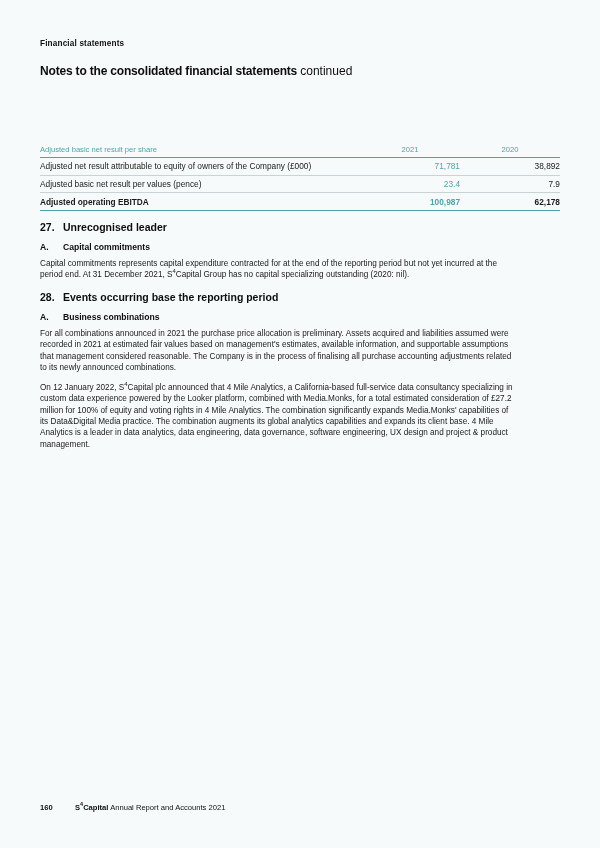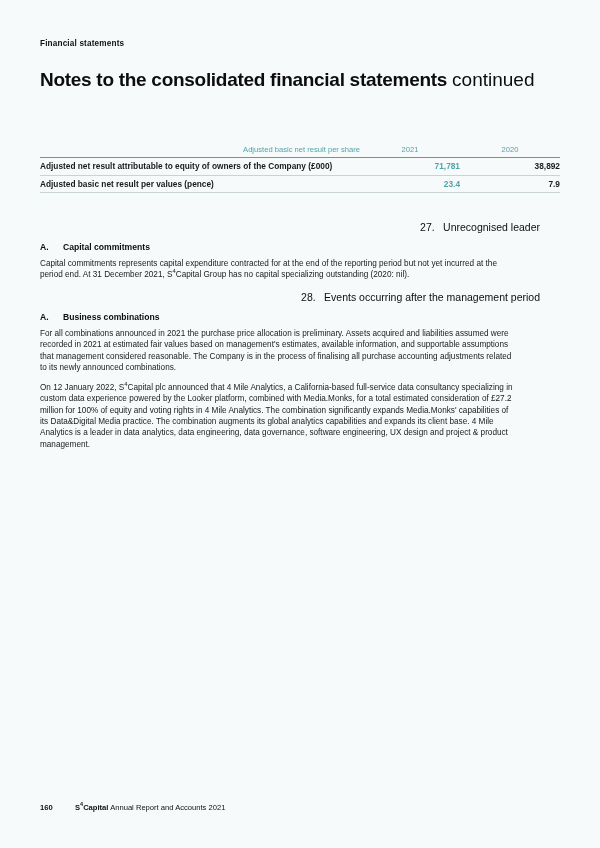--- a/index.html
+++ b/index.html
@@ -29,21 +29,21 @@
     left: 40px;
     font-size: 8.2px;
     font-weight: bold;
     letter-spacing: 0.02em;
     color: #111;
   }
   .page-title {
     position: absolute;
     top: 56px;
     left: 40px;
-    font-size: 19px;
+    font-size: 12px;
     font-weight: bold;
     letter-spacing: -0.015em;
     color: #0d0d0d;
     white-space: nowrap;
   }
   .page-title .cont {
     font-weight: normal;
     letter-spacing: 0;
   }
 
@@ -58,31 +58,30 @@
   }
   .fin-table th,
   .fin-table td {
     padding: 3.4px 0 3.2px 0;
     vertical-align: bottom;
   }
   .fin-table thead th {
     font-weight: normal;
     color: #4fa3a8;
     font-size: 7.6px;
-    text-align: right;
+    text-align: left;
     border-bottom: 1.1px solid #4fa3a8;
     padding-bottom: 2.6px;
   }
   .fin-table thead th.num {
     text-align: center;
   }
   .fin-table tbody td {
     border-bottom: 0.7px solid #c9d2d4;
     color: #1a1a1a;
-    font-weight: bold;
   }
   .fin-table tbody tr.total td {
     border-bottom: 1.1px solid #4fa3a8;
   }
   .fin-table td.num {
     text-align: right;
     white-space: nowrap;
   }
   .fin-table td.teal {
     color: #4fa3a8;
@@ -98,25 +97,24 @@
   .section {
     position: absolute;
     left: 40px;
     width: 500px;
   }
   .sec-27 { top: 221px; }
   .sec-28 { top: 291px; }
 
   .sec-heading {
     font-size: 10.5px;
-    font-weight: normal;
+    font-weight: bold;
     color: #0d0d0d;
     margin: 0 0 9px 0;
     display: flex;
-    justify-content: flex-end;
   }
   .sec-heading .num {
     width: 23px;
     flex: 0 0 23px;
   }
   .sub-heading {
     font-size: 8.6px;
     font-weight: bold;
     color: #0d0d0d;
     margin: 0 0 6px 0;
@@ -190,39 +188,44 @@
       <tr>
         <td>Adjusted net result attributable to equity of owners of the Company (£000)</td>
         <td class="num teal">71,781</td>
         <td class="num">38,892</td>
       </tr>
       <tr>
         <td>Adjusted basic net result per values (pence)</td>
         <td class="num teal">23.4</td>
         <td class="num">7.9</td>
       </tr>
+      <tr class="bold total">
+        <td>Adjusted operating EBITDA</td>
+        <td class="num teal">100,987</td>
+        <td class="num">62,178</td>
+      </tr>
     </tbody>
   </table>
 
   <div class="section sec-27">
     <div class="sec-heading">
       <span class="num">27.</span>
       <span>Unrecognised leader</span>
     </div>
     <div class="sub-heading">
       <span class="num">A.</span>
       <span>Capital commitments</span>
     </div>
     <p class="body"><span>Capital commitments represents capital expenditure contracted for at the end of the reporting period but not yet incurred at the period end. At 31 December 2021, S</span><sup>4</sup><span>Capital Group has no capital specializing outstanding (2020: nil).</span></p>
   </div>
 
   <div class="section sec-28">
     <div class="sec-heading">
       <span class="num">28.</span>
-      <span>Events occurring after the management period</span>
+      <span>Events occurring base the reporting period</span>
     </div>
     <div class="sub-heading">
       <span class="num">A.</span>
       <span>Business combinations</span>
     </div>
     <p class="body">For all combinations announced in 2021 the purchase price allocation is preliminary. Assets acquired and liabilities assumed were recorded in 2021 at estimated fair values based on management's estimates, available information, and supportable assumptions that management considered reasonable. The Company is in the process of finalising all purchase accounting adjustments related to its newly announced combinations.</p>
     <p class="body"><span>On 12 January 2022, S</span><sup>4</sup><span>Capital plc announced that 4 Mile Analytics, a California-based full-service data consultancy specializing in custom data experience powered by the Looker platform, combined with Media.Monks, for a total estimated consideration of £27.2 million for 100% of equity and voting rights in 4 Mile Analytics. The combination significantly expands Media.Monks' capabilities of its Data&amp;Digital Media practice. The combination augments its global analytics capabilities and expands its client base. 4 Mile Analytics is a leader in data analytics, data engineering, data governance, software engineering, UX design and project &amp; product management.</span></p>
   </div>
 
   <div class="footer">

